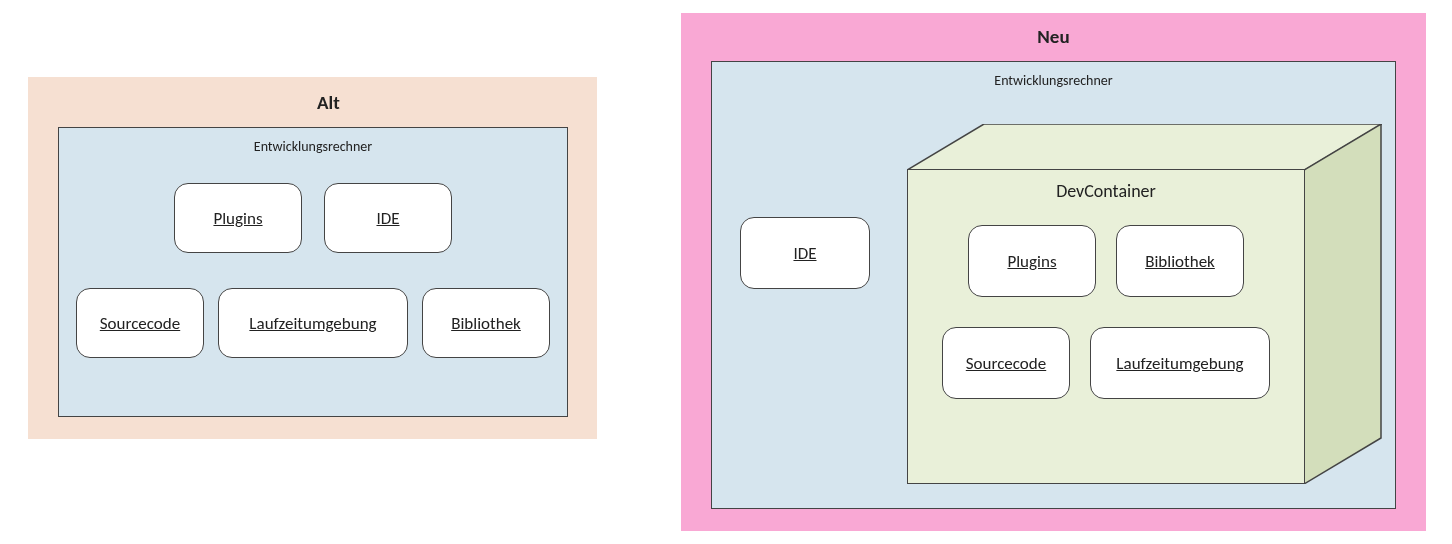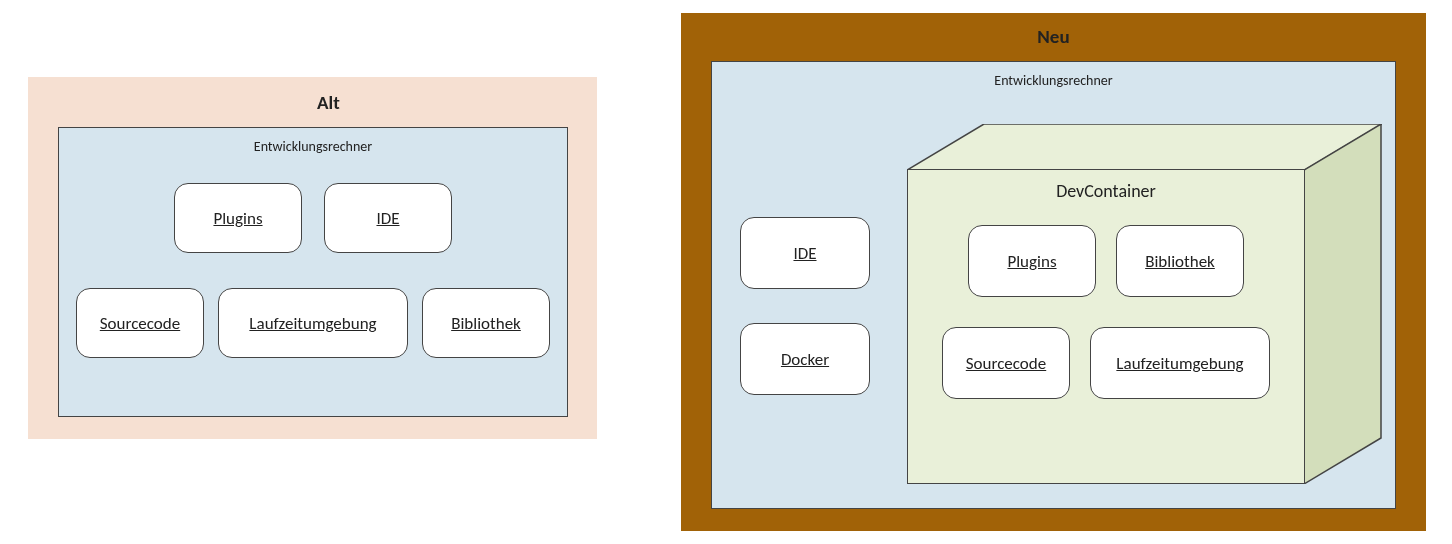--- a/index.html
+++ b/index.html
@@ -79,21 +79,21 @@
   #alt-row2 .sm { width: 128px; }
   #alt-row2 .lg { width: 190px; }
 
   
   #neu-panel {
     position: absolute;
     left: 681px;
     top: 13px;
     width: 745px;
     height: 518px;
-    background: #a16207;
+    background: #f9a8d4;
   }
   #neu-title { padding-top: 12px; }
   #neu-machine {
     position: absolute;
     left: 30px;
     top: 48px;
     width: 685px;
     height: 448px;
     background: #d6e5ee;
     border: 1.5px solid #444;
@@ -179,21 +179,20 @@
   </div>
 </div>
 
 <div id="neu-panel">
   <div id="neu-title" class="panel-title">Neu</div>
   <div id="neu-machine">
     <div id="neu-machine-title" class="machine-title">Entwicklungsrechner</div>
 
     <div id="neu-left-col">
       <div class="box">IDE</div>
-      <div class="box">Docker</div>
     </div>
 
     <div id="devcontainer">
       <svg id="devc-top">
         <polygon points="0,46 77,0 475,0 398,46" fill="#e9f0d9" stroke="#444" stroke-width="1.5"></polygon>
       </svg>
       <svg id="devc-side">
         <polygon points="0,46 77,0 77,314 0,360" fill="#d3debb" stroke="#444" stroke-width="1.5"></polygon>
       </svg>
       <div id="devc-face">

